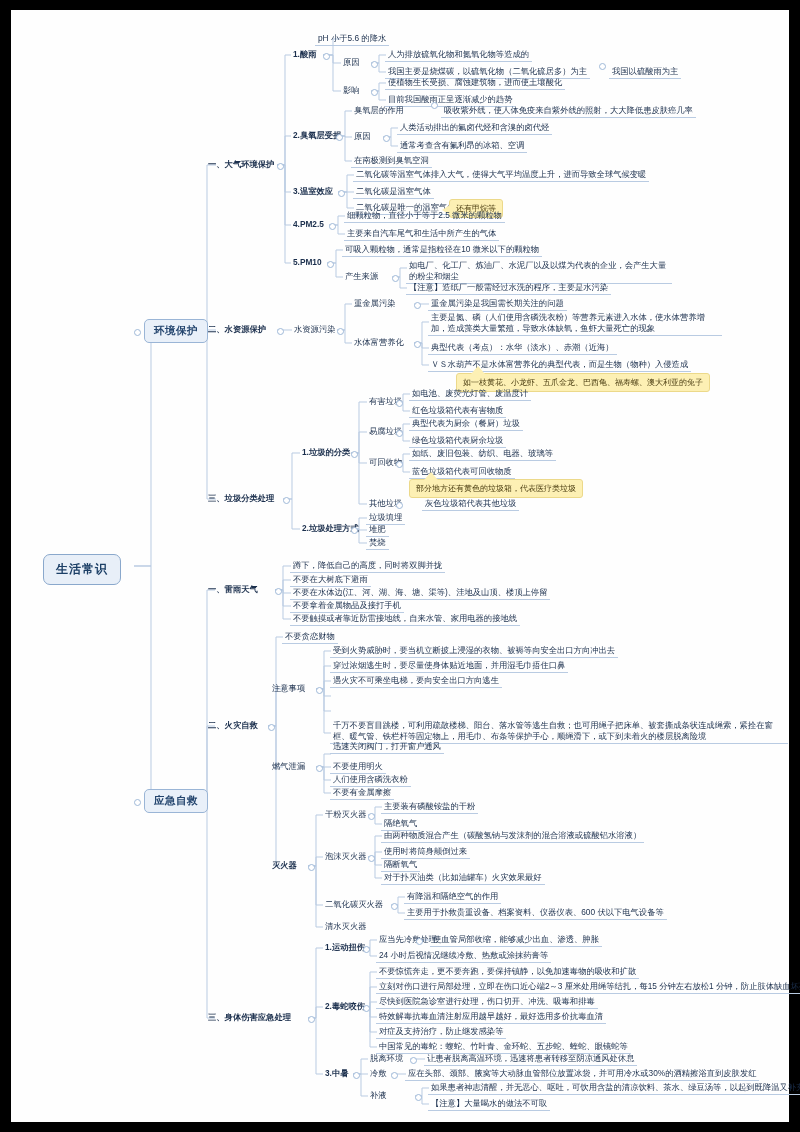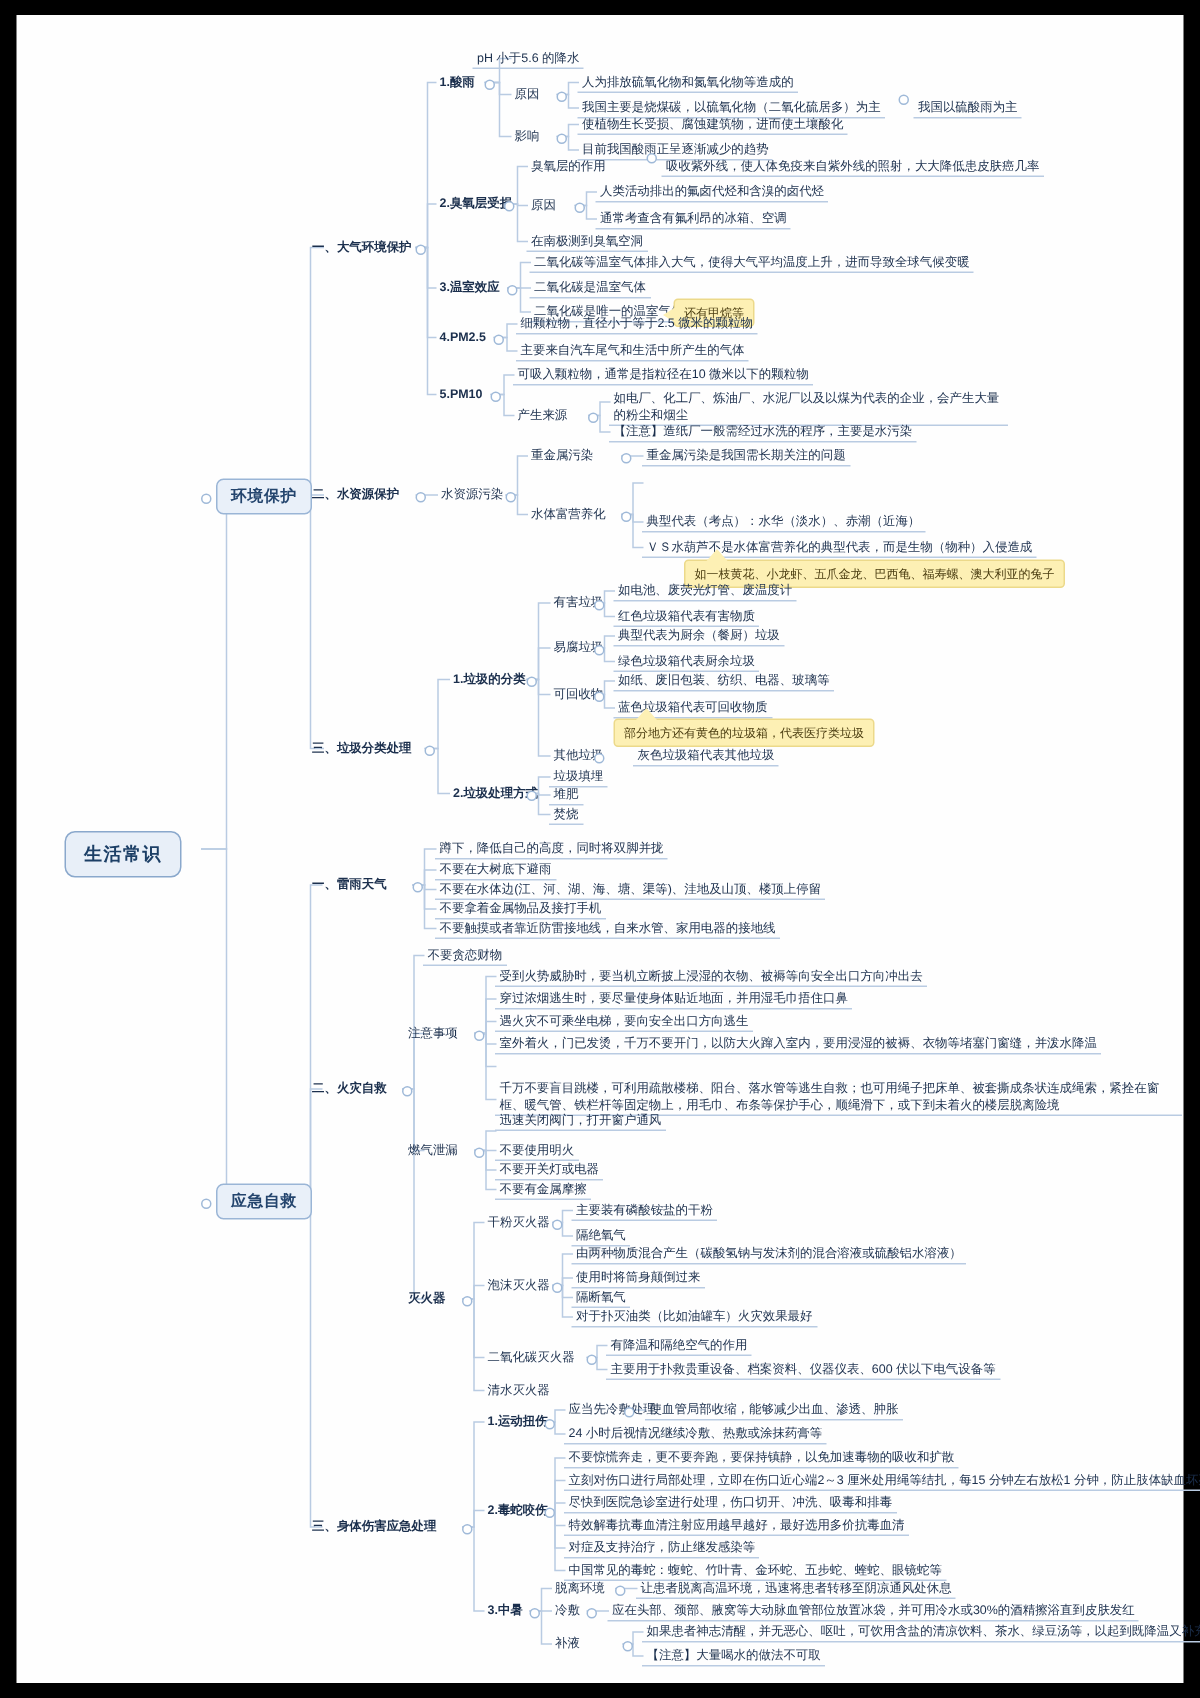--- a/index.html
+++ b/index.html
@@ -232,20 +232,21 @@
   <div class="node txt b" style="left:279px;top:246px;">5.PM10</div>
   <div class="node txt ul" style="left:331px;top:233px;">可吸入颗粒物，通常是指粒径在10 微米以下的颗粒物</div>
   <div class="node txt" style="left:331px;top:260px;">产生来源</div>
   <div class="node txt ul wrap" style="left:395px;top:249px;width:260px;">如电厂、化工厂、炼油厂、水泥厂以及以煤为代表的企业，会产生大量的粉尘和烟尘</div>
   <div class="node txt ul" style="left:395px;top:271px;">【注意】造纸厂一般需经过水洗的程序，主要是水污染</div>
 
   <div class="node txt" style="left:280px;top:313px;">水资源污染</div>
   <div class="node txt" style="left:340px;top:287px;">重金属污染</div>
   <div class="node txt ul" style="left:417px;top:287px;">重金属污染是我国需长期关注的问题</div>
   <div class="node txt" style="left:340px;top:326px;">水体富营养化</div>
+  <div class="node txt ul wrap" style="left:417px;top:301px;width:288px;">主要是氮、磷（人们使用含磷洗衣粉）等营养元素进入水体，使水体营养增加，造成藻类大量繁殖，导致水体缺氧，鱼虾大量死亡的现象</div>
   <div class="node txt ul" style="left:417px;top:331px;">典型代表（考点）：水华（淡水）、赤潮（近海）</div>
   <div class="node txt ul" style="left:417px;top:348px;">ＶＳ水葫芦不是水体富营养化的典型代表，而是生物（物种）入侵造成</div>
   <div class="node note" style="position:absolute;left:445px;top:363px;">
     <span class="note-tail-b"></span>
     <span>如一枝黄花、小龙虾、五爪金龙、巴西龟、福寿螺、澳大利亚的兔子</span>
   </div>
 
   <div class="node txt b" style="left:288px;top:436px;">1.垃圾的分类</div>
   <div class="node txt" style="left:355px;top:385px;">有害垃圾</div>
   <div class="node txt ul" style="left:398px;top:377px;">如电池、废荧光灯管、废温度计</div>
@@ -274,27 +275,26 @@
   <div class="node txt ul" style="left:279px;top:576px;">不要在水体边(江、河、湖、海、塘、渠等)、洼地及山顶、楼顶上停留</div>
   <div class="node txt ul" style="left:279px;top:589px;">不要拿着金属物品及接打手机</div>
   <div class="node txt ul" style="left:279px;top:602px;">不要触摸或者靠近防雷接地线，自来水管、家用电器的接地线</div>
 
   <div class="node txt b" style="left:194px;top:709px;">二、火灾自救</div>
   <div class="node txt ul" style="left:271px;top:620px;">不要贪恋财物</div>
   <div class="node txt" style="left:258px;top:672px;">注意事项</div>
   <div class="node txt ul" style="left:319px;top:634px;">受到火势威胁时，要当机立断披上浸湿的衣物、被褥等向安全出口方向冲出去</div>
   <div class="node txt ul" style="left:319px;top:649px;">穿过浓烟逃生时，要尽量使身体贴近地面，并用湿毛巾捂住口鼻</div>
   <div class="node txt ul" style="left:319px;top:664px;">遇火灾不可乘坐电梯，要向安全出口方向逃生</div>
-  <div class="node txt ul" style="left:319px;top:679px;">室外着火，门已发烫，千万不要开门，以防大火蹿入室内，要用浸湿的被褥、衣物等堵塞门窗缝，并泼水降温</div>
   <div class="node txt ul wrap" style="left:319px;top:709px;width:452px;">千万不要盲目跳楼，可利用疏散楼梯、阳台、落水管等逃生自救；也可用绳子把床单、被套撕成条状连成绳索，紧拴在窗框、暖气管、铁栏杆等固定物上，用毛巾、布条等保护手心，顺绳滑下，或下到未着火的楼层脱离险境</div>
 
   <div class="node txt" style="left:258px;top:750px;">燃气泄漏</div>
   <div class="node txt ul" style="left:319px;top:730px;text-align:center;">迅速关闭阀门，打开窗户通风</div>
   <div class="node txt ul" style="left:319px;top:750px;">不要使用明火</div>
-  <div class="node txt ul" style="left:319px;top:763px;">不要开关灯或电器</div>
+  <div class="node txt ul" style="left:319px;top:763px;">人们使用含磷洗衣粉</div>
   <div class="node txt ul" style="left:319px;top:776px;">不要有金属摩擦</div>
 
   <div class="node txt" style="left:258px;top:849px;font-weight:bold;">灭火器</div>
   <div class="node txt" style="left:311px;top:798px;">干粉灭火器</div>
   <div class="node txt ul" style="left:370px;top:790px;">主要装有磷酸铵盐的干粉</div>
   <div class="node txt ul" style="left:370px;top:807px;">隔绝氧气</div>
   <div class="node txt" style="left:311px;top:840px;">泡沫灭火器</div>
   <div class="node txt ul" style="left:370px;top:819px;">由两种物质混合产生（碳酸氢钠与发沫剂的混合溶液或硫酸铝水溶液）</div>
   <div class="node txt ul" style="left:370px;top:835px;">使用时将筒身颠倒过来</div>
   <div class="node txt ul" style="left:370px;top:848px;">隔断氧气</div>

